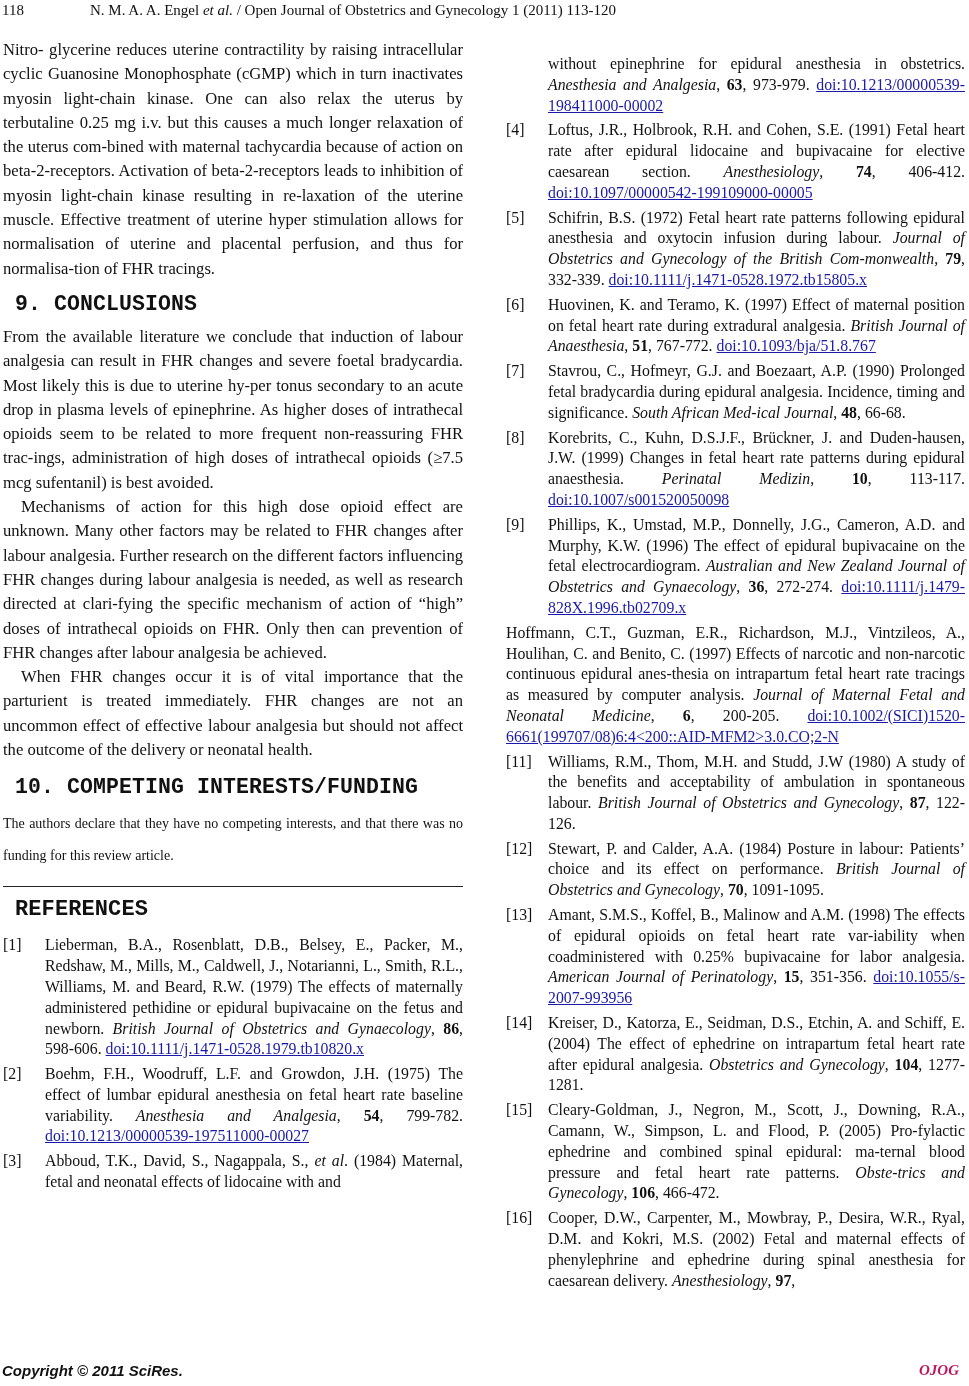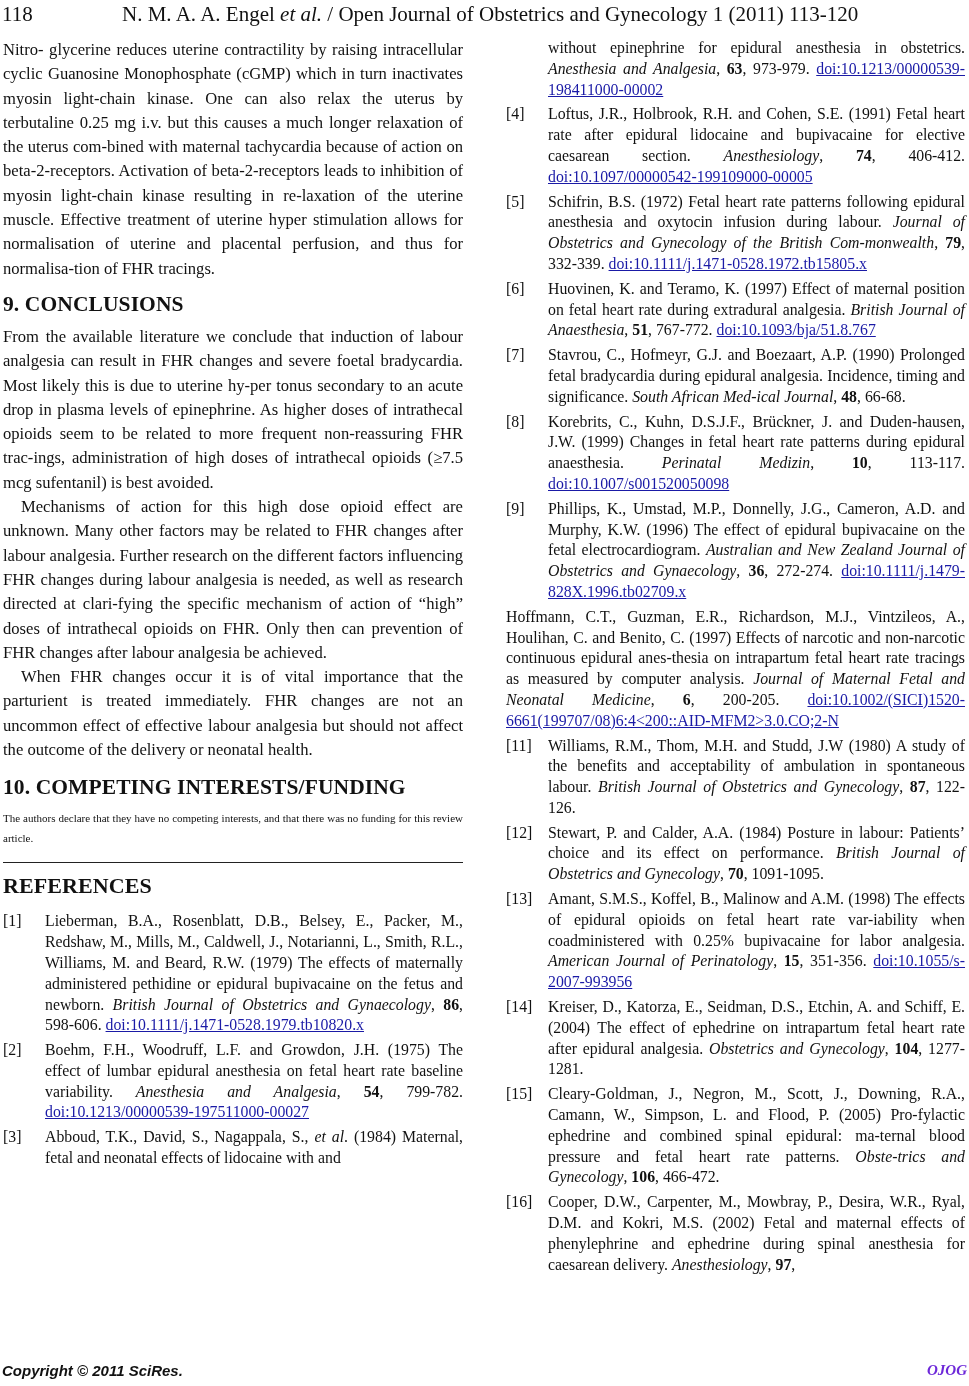--- a/index.html
+++ b/index.html
@@ -1,40 +1,40 @@
 <!DOCTYPE html>
 <html><head>
   <meta charset="utf-8">
   <style>
     html, body { margin: 0; padding: 0; background: #ffffff; }
     body { width: 969px; height: 1386px; position: relative; overflow: hidden;
       font-family: "Liberation Serif", serif; color: #111; }
-    .header { position: absolute; top: 2px; left: 0; width: 969px; height: 20px; font-size: 21px; }
+    .header { position: absolute; top: 2px; left: 0; width: 969px; height: 20px; font-size: 15px; }
     .header .pno { position: absolute; left: 2px; top: 0; }
-    .header .running { position: absolute; left: 90px; top: 0; margin-left: 32px; }
+    .header .running { position: absolute; left: 90px; top: 0; }
     .col { position: absolute; top: 38px; font-size: 16.6px; line-height: 24.3px; }
     .col.left { left: 3px; width: 460px; }
-    .col.right { left: 506px; width: 459px; }
+    .col.right { left: 506px; width: 459px; margin-top: 16px; }
     p { margin: 0; text-align: justify; text-align-last: left; hyphens: none; }
     p.indent { text-indent: 18px; }
-    h2 { font-size: 21.5px; font-weight: bold; margin: 10px 0 8px 0; line-height: 26px; letter-spacing: 0.1px; }
+    h2 { font-size: 21.5px; font-weight: bold; margin: 10px 0 8px 12px; line-height: 26px; letter-spacing: 0.1px; font-family: Liberation Mono, monospace; }
     h2.refs { margin-top: 10px; margin-bottom: 12px; font-size: 22px; }
-    .small { font-size: 11px; line-height: 20px; }
+    .small { font-size: 14px; line-height: 32px; }
     .rule { border-top: 1.3px solid #222; margin: 14px 0 8px 0; }
     .ref { display: flex; font-size: 15.8px; line-height: 20.8px; margin-bottom: 4px; }
     .ref .num { width: 42px; flex: none; }
     .ref .body { flex: 1; text-align: justify; text-align-last: left; }
     .ref i { font-style: italic; }
     .ref b { font-weight: bold; }
     a.doi { color: #1a1aa6; text-decoration: underline; }
     .right .ref:first-child { margin-top: 0; }
     .cont { padding-left: 42px; }
     .footer { position: absolute; top: 1362px; left: 0; width: 969px; height: 22px; font-style: italic; }
     .footer .copy { position: absolute; left: 2px; top: 0; font-family: "Liberation Sans", sans-serif; font-weight: bold; font-size: 15px; }
-    .footer .journal { position: absolute; right: 2px; top: 0; font-family: "Liberation Serif", serif; font-weight: bold; color: #6d28d9; font-size: 15px; }
+    .footer .journal { position: absolute; right: 10px; top: 0; font-family: "Liberation Serif", serif; font-weight: bold; color: #be185d; font-size: 15px; }
   </style>
 </head>
 <body>
 
 <div class="header">
   <span class="pno">118</span>
   <span class="running"><span>N. M. A. A. Engel </span><i>et al.</i><span> / Open Journal of Obstetrics and Gynecology 1 (2011) 113-120</span></span>
 </div>
 
 <div class="col left">

